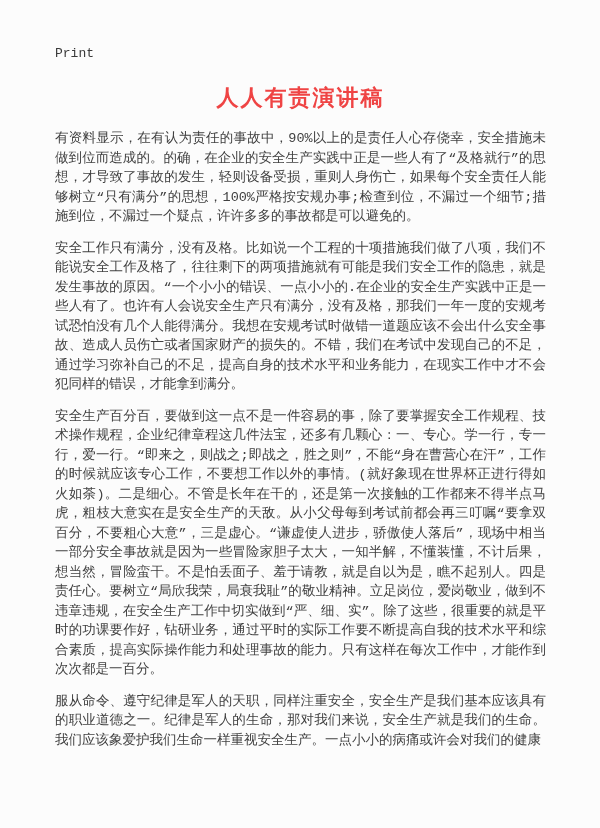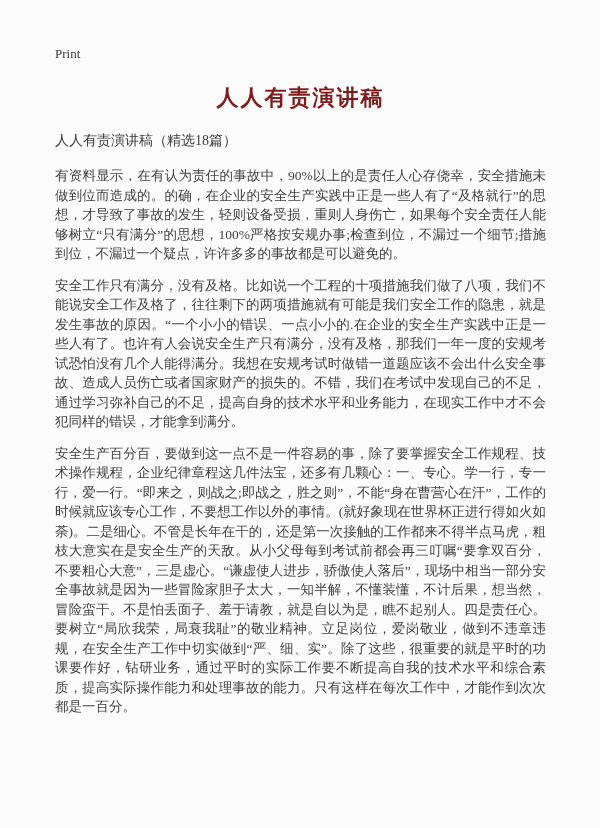--- a/index.html
+++ b/index.html
@@ -12,32 +12,33 @@
     height: 828px;
     overflow: hidden;
     font-family: "Liberation Serif", serif;
     color: #3f3f3f;
   }
   .page {
     box-sizing: border-box;
     width: 600px;
     height: 828px;
     padding: 44px 54px 0 55px;
+    font-family: Liberation Mono, monospace;
   }
   .print-link {
     font-size: 13px;
     color: #3a3a3a;
     display: inline-block;
   }
   .doc-title {
     margin: 21px 0 0 0;
     text-align: center;
     font-size: 22px;
     font-weight: bold;
-    color: #7f1d1d;
+    color: #ef4444;
     letter-spacing: 2px;
   }
   .doc-subtitle {
     margin-top: 19px;
     font-size: 14px;
     color: #3a3a3a;
   }
   .section-heading {
     margin: 13px 0 0 0;
     font-size: 15px;
@@ -57,23 +58,23 @@
 </style>
 </head>
 <body>
 
 <div class="page">
 
   <span class="print-link">Print</span>
 
   <h1 class="doc-title">人人有责演讲稿</h1>
 
-  <div class="doc-subtitle">人人有责演讲稿（精选18篇）</div>
 
 
   <p class="body-paragraph first">有资料显示，在有认为责任的事故中，90%以上的是责任人心存侥幸，安全措施未做到位而造成的。的确，在企业的安全生产实践中正是一些人有了“及格就行”的思想，才导致了事故的发生，轻则设备受损，重则人身伤亡，如果每个安全责任人能够树立“只有满分”的思想，100%严格按安规办事;检查到位，不漏过一个细节;措施到位，不漏过一个疑点，许许多多的事故都是可以避免的。</p>
 
   <p class="body-paragraph">安全工作只有满分，没有及格。比如说一个工程的十项措施我们做了八项，我们不能说安全工作及格了，往往剩下的两项措施就有可能是我们安全工作的隐患，就是发生事故的原因。“一个小小的错误、一点小小的.在企业的安全生产实践中正是一些人有了。也许有人会说安全生产只有满分，没有及格，那我们一年一度的安规考试恐怕没有几个人能得满分。我想在安规考试时做错一道题应该不会出什么安全事故、造成人员伤亡或者国家财产的损失的。不错，我们在考试中发现自己的不足，通过学习弥补自己的不足，提高自身的技术水平和业务能力，在现实工作中才不会犯同样的错误，才能拿到满分。</p>
 
   <p class="body-paragraph">安全生产百分百，要做到这一点不是一件容易的事，除了要掌握安全工作规程、技术操作规程，企业纪律章程这几件法宝，还多有几颗心：一、专心。学一行，专一行，爱一行。“即来之，则战之;即战之，胜之则”，不能“身在曹营心在汗”，工作的时候就应该专心工作，不要想工作以外的事情。(就好象现在世界杯正进行得如火如荼)。二是细心。不管是长年在干的，还是第一次接触的工作都来不得半点马虎，粗枝大意实在是安全生产的天敌。从小父母每到考试前都会再三叮嘱“要拿双百分，不要粗心大意”，三是虚心。“谦虚使人进步，骄傲使人落后”，现场中相当一部分安全事故就是因为一些冒险家胆子太大，一知半解，不懂装懂，不计后果，想当然，冒险蛮干。不是怕丢面子、羞于请教，就是自以为是，瞧不起别人。四是责任心。要树立“局欣我荣，局衰我耻”的敬业精神。立足岗位，爱岗敬业，做到不违章违规，在安全生产工作中切实做到“严、细、实”。除了这些，很重要的就是平时的功课要作好，钻研业务，通过平时的实际工作要不断提高自我的技术水平和综合素质，提高实际操作能力和处理事故的能力。只有这样在每次工作中，才能作到次次都是一百分。</p>
 
+  <p class="body-paragraph">服从命令、遵守纪律是军人的天职，同样注重安全，安全生产是我们基本应该具有的职业道德之一。纪律是军人的生命，那对我们来说，安全生产就是我们的生命。我们应该象爱护我们生命一样重视安全生产。一点小小的病痛或许会对我们的健康</p>
 
 </div>
 
 </body></html>

